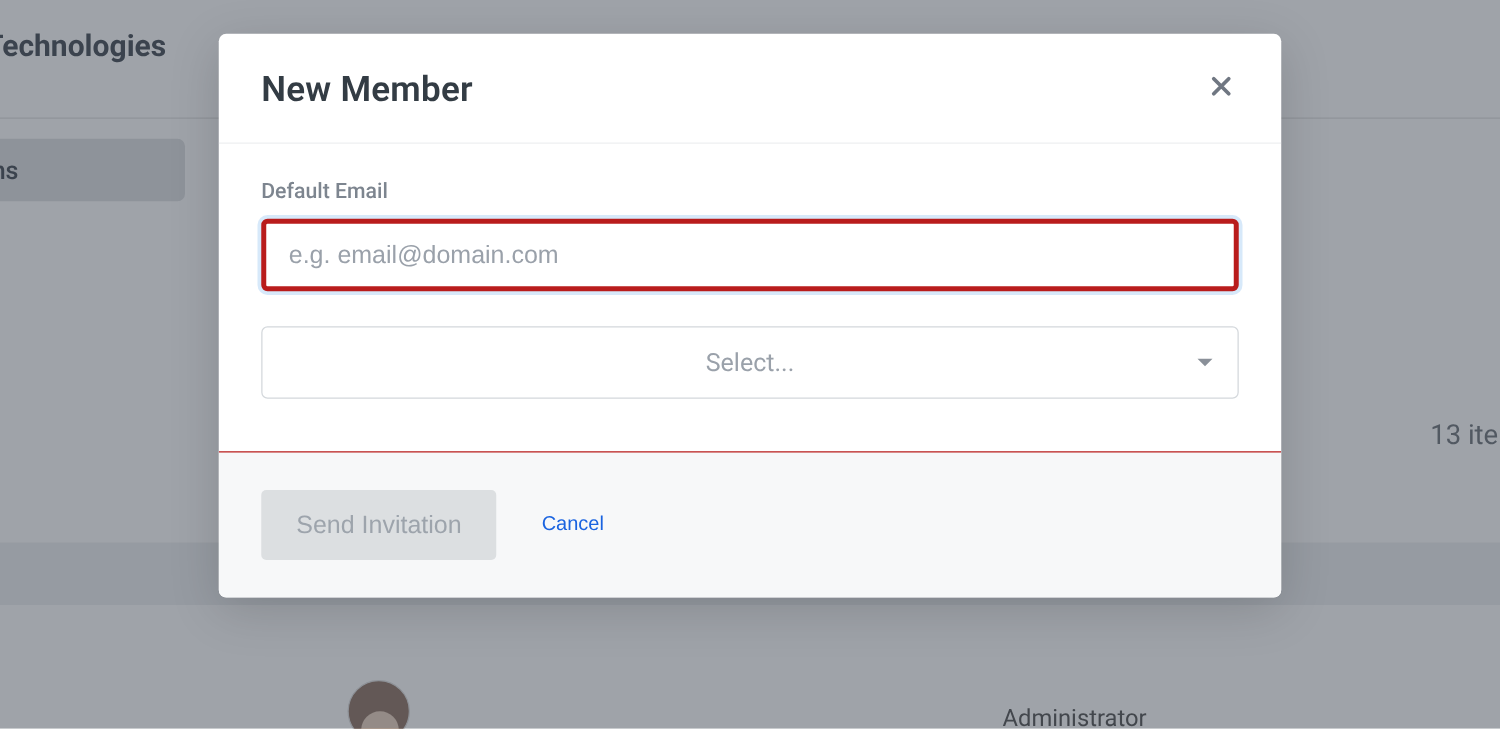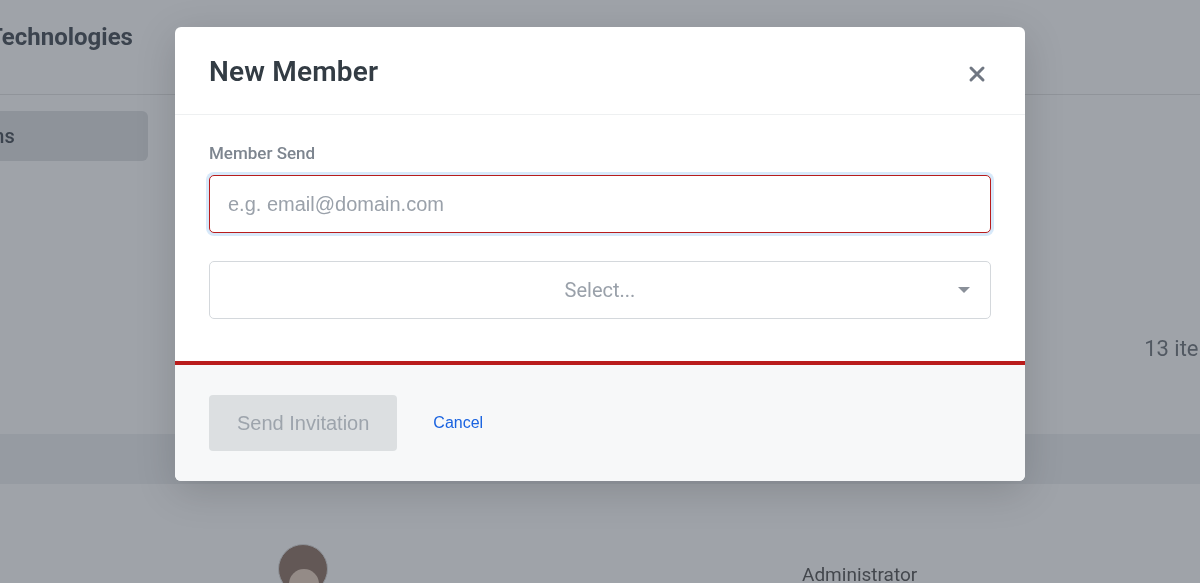--- a/index.html
+++ b/index.html
@@ -119,21 +119,21 @@
       margin-top: 27px;
       width: 850px;
       background: #fff;
       border-radius: 6px;
       box-shadow: 0 10px 40px rgba(0,0,0,0.15);
       overflow: hidden;
     }
     .modal-header {
       padding: 28px 34px 26px 34px;
       display: flex;
-      align-items: flex-end;
+      align-items: flex-start;
       justify-content: space-between;
       border-bottom: 1px solid #eef0f1;
     }
     .modal-title {
       font-size: 28px;
       font-weight: 600;
       color: #333c44;
       letter-spacing: 0.2px;
     }
     .close-btn {
@@ -166,21 +166,21 @@
       font-size: 17px;
       color: #7d858f;
       margin-bottom: 12px;
       font-weight: 500;
     }
     .text-input {
       width: 100%;
       height: 58px;
       padding: 0 18px;
       font-size: 20px;
-      border: 1px solid #b91c1c;
+      border: 4px solid #b91c1c;
       border-radius: 5px;
       outline: none;
       color: #333;
       box-shadow: 0 0 0 3px rgba(96, 168, 236, 0.25);
     }
     .text-input::placeholder {
       color: #9aa1aa;
     }
     .select-wrap {
       position: relative;
@@ -205,21 +205,21 @@
       top: 50%;
       transform: translateY(-50%);
       width: 0;
       height: 0;
       border-left: 6px solid transparent;
       border-right: 6px solid transparent;
       border-top: 6px solid #8a9099;
     }
     .modal-footer {
       background: #f7f8f9;
-      border-top: 4px solid #b91c1c;
+      border-top: 1px solid #b91c1c;
       padding: 30px 34px;
       display: flex;
       align-items: center;
       gap: 36px;
     }
     .btn-primary {
       background: #dcdfe1;
       color: #9da4ac;
       border: none;
       border-radius: 4px;
@@ -259,21 +259,21 @@
     <div class="modal-header">
       <h2 class="modal-title">New Member</h2>
       <button class="close-btn">
         <svg viewBox="0 0 24 24">
           <path d="M4 4 L20 20 M20 4 L4 20" stroke="currentColor" stroke-width="4" stroke-linecap="round" fill="none"></path>
         </svg>
       </button>
     </div>
     <div class="modal-body">
       <div class="form-group">
-        <label class="form-label">Member Send</label>
+        <label class="form-label">Default Email</label>
         <input type="text" class="text-input" placeholder="e.g. email@domain.com" style="">
       </div>
       <div class="form-group">
         <div class="select-wrap">
           <span class="select-placeholder">Select...</span>
           <span class="caret"></span>
         </div>
       </div>
     </div>
     <div class="modal-footer">

